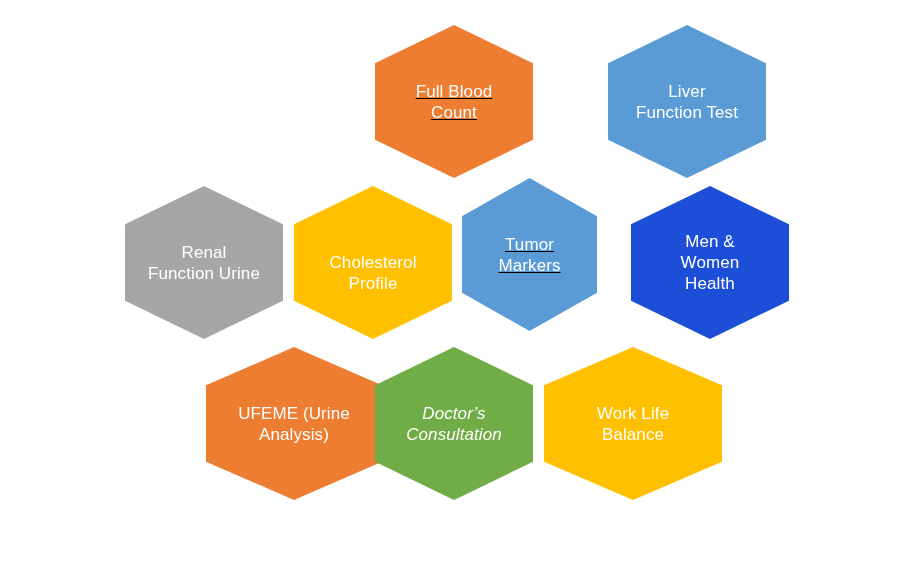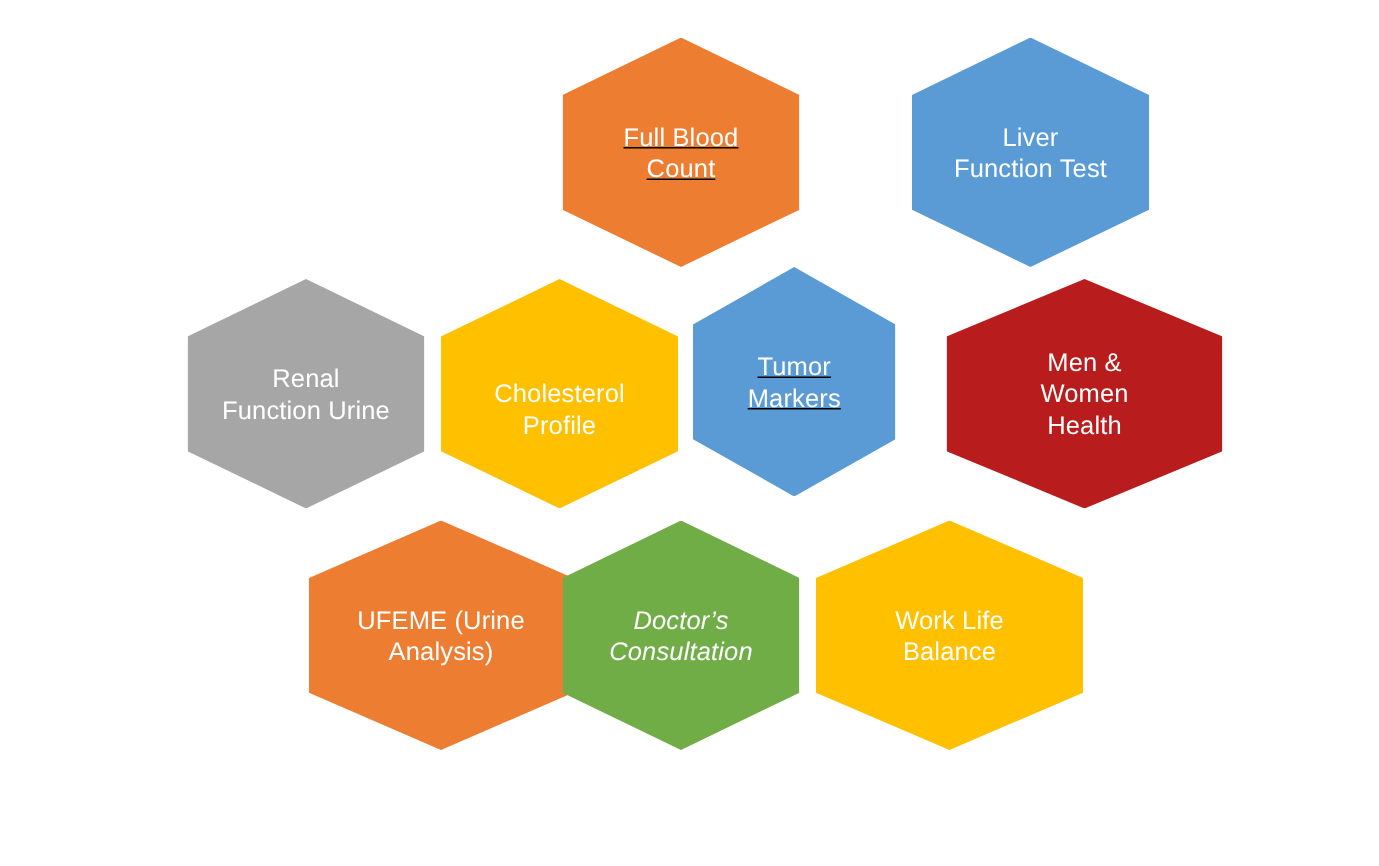--- a/index.html
+++ b/index.html
@@ -59,21 +59,21 @@
 Function Urine</span>
     </div>
     <div class="hex" style="left: 294px; top: 186px; width: 158px; height: 153px; background: rgb(255, 192, 0);">
       <span class="hex-label" style="color: rgb(255, 255, 255); margin-top: 20px;">Cholesterol
 Profile</span>
     </div>
     <div class="hex" style="left: 462px; top: 178px; width: 135px; height: 153px; background: rgb(91, 155, 213); text-decoration: underline;">
       <span class="hex-label" style="color: rgb(255, 255, 255);">Tumor
 Markers</span>
     </div>
-    <div class="hex" style="left: 631px; top: 186px; width: 184px; height: 153px; background: #b91c1c;">
+    <div class="hex" style="left: 631px; top: 186px; width: 158px; height: 153px; background: #1d4ed8;">
       <span class="hex-label" style="color: rgb(255, 255, 255);">Men &amp;
 Women
 Health</span>
     </div>
     <div class="hex" style="left: 206px; top: 347px; width: 176px; height: 153px; background: rgb(237, 125, 49);">
       <span class="hex-label" style="color: rgb(255, 255, 255);">UFEME (Urine
 Analysis)</span>
     </div>
     <div class="hex" style="left: 375px; top: 347px; width: 158px; height: 153px; background: rgb(112, 173, 71); font-style: italic;">
       <span class="hex-label" style="color: rgb(255, 255, 255);">Doctor’s

